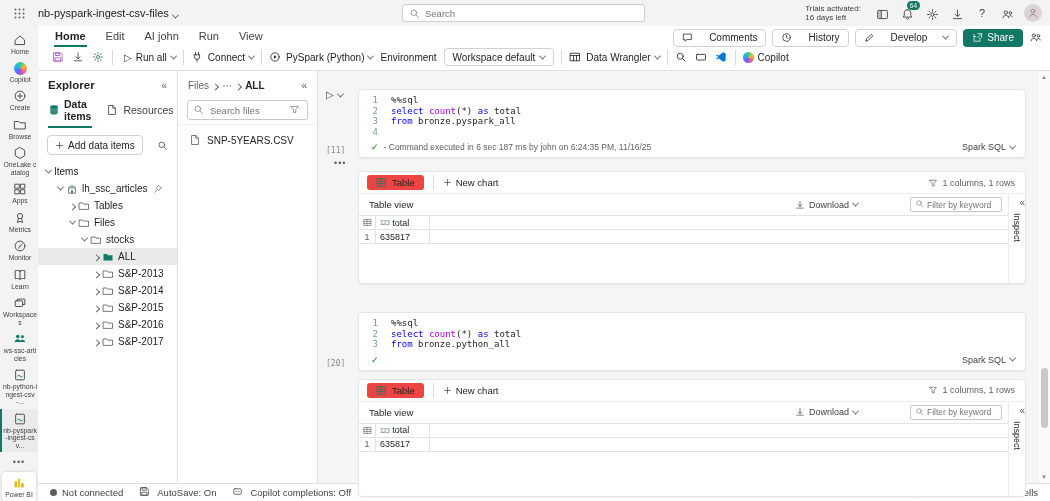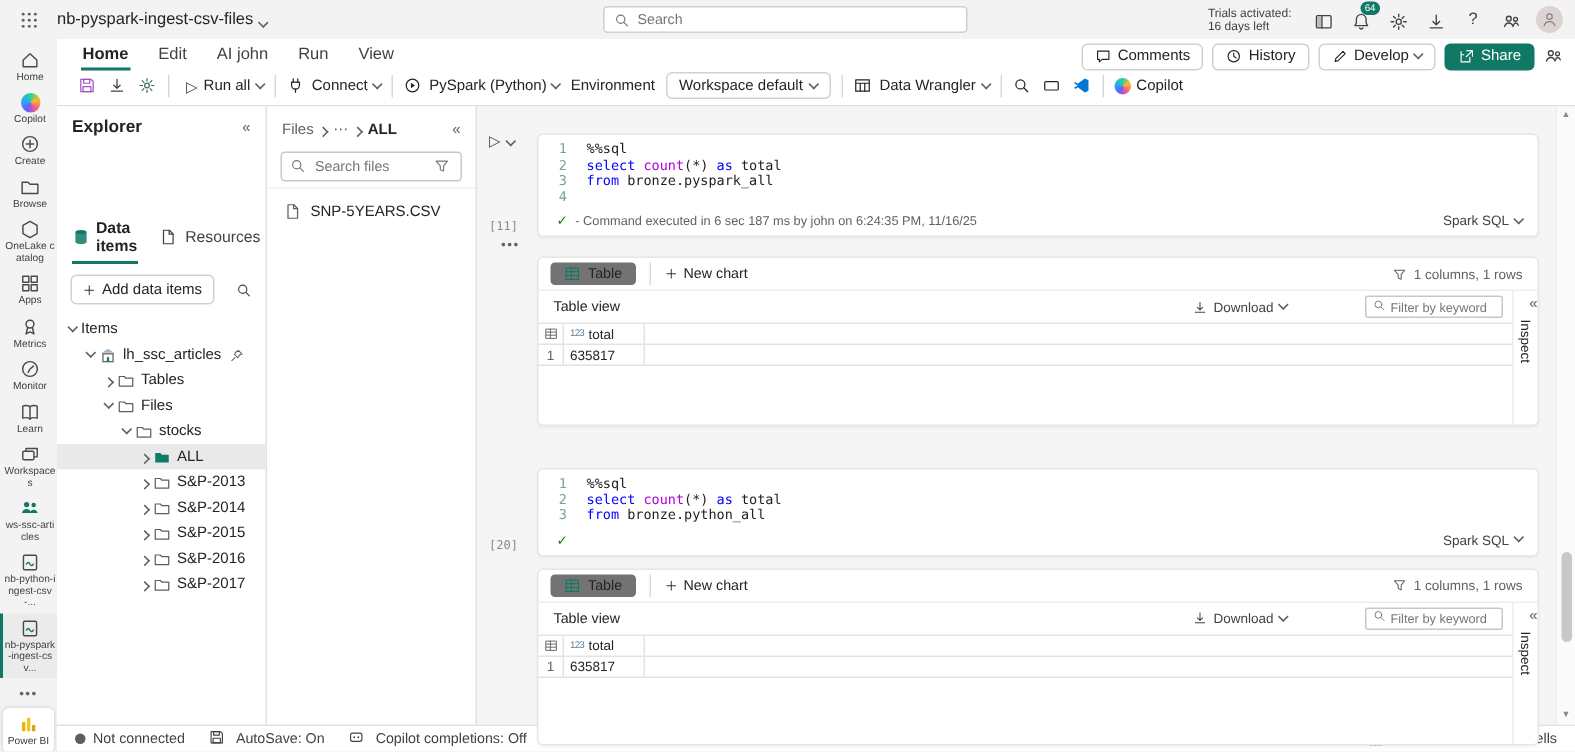--- a/index.html
+++ b/index.html
@@ -34,42 +34,42 @@
   .pbi { margin:auto 2px 5px; background:#fff; border-radius:4px; box-shadow:0 0 3px rgba(0,0,0,.18); padding:4px 1px 3px; display:flex; flex-direction:column; align-items:center; gap:1px; }
 
   .right-col { flex:1; display:flex; flex-direction:column; min-width:0; }
 
   
   .ribbon { background:#fff; border-bottom:1px solid #e0e0e0; flex:none; }
   .tabs-row { height:21px; display:flex; align-items:center; padding:2px 8px 0 16px; gap:18px; }
   .rtab { font-size:11px; color:#424242; padding:2px 1px 3px; border-bottom:2px solid transparent; }
   .rtab.active { font-weight:700; color:#242424; border-bottom-color:var(--accent,#117865); }
   .tabs-right { margin-left:auto; display:flex; align-items:center; gap:6px; }
-  .btn-outline { display:flex; align-items:center; gap:4px; border:1px solid #d1d1d1; background:#fff; border-radius:4px; height:18px; padding:0 8px; font-size:10px; color:#242424; }
+  .btn-outline { display:flex; align-items:center; gap:16px; border:1px solid #d1d1d1; background:#fff; border-radius:4px; height:18px; padding:0 8px; font-size:10px; color:#242424; }
   .btn-outline svg { width:11px; height:11px; }
   .btn-share { display:flex; align-items:center; gap:4px; background:var(--accent,#117865); color:#fff; border-radius:4px; height:18px; padding:0 9px; font-size:10px; }
   .btn-share svg { width:11px; height:11px; }
   .tools-row { height:23px; display:flex; align-items:center; gap:7px; padding:0 10px 3px 14px; font-size:10px; color:#242424; }
   .tools-row svg { width:12px; height:12px; }
   .titem { display:flex; align-items:center; gap:4px; }
   .vsep { width:1px; height:15px; background:#d9d9d9; }
   .wsbox { display:flex; align-items:center; gap:5px; border:1px solid #d1d1d1; border-radius:4px; height:18px; padding:0 8px; }
   .cv { display:inline-block; width:5px; height:5px; border-right:1px solid #616161; border-bottom:1px solid #616161; transform:rotate(45deg) translate(-1px,-1px); }
   .cv-r { transform:rotate(-45deg) translate(-1px,1px); }
   .ico-save { color:#a352cc; } .ico-gear-t { color:#3d6f66; } .ico-dl { color:#424242; }
   .grad-circle-sm { width:11px; height:11px; border-radius:50%; background:conic-gradient(from 210deg,#6a5cff,#2aa7f8,#1fd0a3,#f7b928,#f45e8c,#6a5cff); }
 
   
   .panels { display:flex; flex:1; min-height:0; }
   .explorer { width:140px; background:#fff; border-right:1px solid #e0e0e0; flex:none; font-size:10px; }
   .exp-head { display:flex; align-items:center; padding:8px 10px 5px; }
   .exp-title { font-size:11.5px; font-weight:700; }
   .collapse-g { margin-left:auto; color:#616161; font-size:10px; }
   .exp-tabs { display:flex; gap:14px; padding:2px 10px 0; }
-  .exp-tab { display:flex; align-items:center; gap:4px; padding-bottom:4px; border-bottom:2px solid transparent; color:#424242; font-size:10.5px;margin-top:48px; }
+  .exp-tab { display:flex; align-items:center; gap:4px; padding-bottom:4px; border-bottom:2px solid transparent; color:#424242; font-size:10.5px; }
   .exp-tab.active { border-bottom-color:var(--accent,#117865); color:#242424; font-weight:600; }
   .exp-tab svg { width:12px; height:12px; }
   .addrow { display:flex; align-items:center; padding:7px 9px 4px; }
   .add-btn { display:flex; align-items:center; gap:4px; border:1px solid #d1d1d1; border-radius:4px; height:20px; padding:0 7px; font-size:10px; color:#242424; background:#fff; }
   .addrow .srch { margin-left:auto; color:#424242; }
   .tree { padding-top:4px; }
   .trow { display:flex; align-items:center; height:17px; font-size:10px; color:#242424;text-align:center; }
   .trow .chevbox { width:11px; display:flex; justify-content:center; flex:none; }
   .trow svg { width:12px; height:12px; flex:none; margin-right:4px; color:#605e5c; }
   .trow .pin svg { width:10px; height:10px; margin:0 0 0 5px; color:#616161; }
@@ -97,21 +97,21 @@
   .cline { display:flex; line-height:10.5px; font-family:"DejaVu Sans Mono",monospace; font-size:9px; }
   .lnum { width:32px; text-align:right; padding-right:13px; color:#7ba093; flex:none; }
   .tok-k { color:#0000ff; } .tok-f { color:#af00db; } .tok-t { color:#1f1f1f; }
   .cell-status { display:flex; align-items:center; gap:5px; padding:3px 10px 5px 12px; font-size:8.5px; color:#616161; }
   .ck { color:#107c10; font-size:9px; }
   .lang { margin-left:auto; color:#424242; display:flex; align-items:center; gap:4px; font-size:9px; }
   .dots-row { margin:2px 0 3px 12px; color:#616161; font-size:9px; letter-spacing:1px; line-height:7px; height:8px; }
 
   .output-card { background:#fff; border:1px solid #e6e6e6; border-radius:4px; flex:1; display:flex; flex-direction:column; box-shadow:0 1px 2px rgba(0,0,0,.05); min-width:0; }
   .out-tabs { display:flex; align-items:center; height:21px; padding:2px 10px 2px 8px; gap:9px; font-size:9.5px; flex:none; }
-  .tab-table { display:flex; align-items:center; gap:5px; background:#737373; border-radius:3px; padding:2px 9px; color:#242424; }
+  .tab-table { display:flex; align-items:center; gap:5px; background:#ef4444; border-radius:3px; padding:2px 9px; color:#242424; }
   .tab-table svg { width:11px; height:11px; color:var(--accent,#117865); }
   .newchart { display:flex; align-items:center; gap:4px; color:#242424; }
   .out-summary { margin-left:auto; display:flex; align-items:center; gap:4px; color:#616161; font-size:9px; }
   .out-summary svg { width:10px; height:10px; }
   .out-body { display:flex; flex:1; border-top:1px solid #ececec; min-height:0; }
   .out-main { flex:1; display:flex; flex-direction:column; min-width:0; }
   .out-title { display:flex; align-items:center; height:21px; padding:0 6px 0 10px; font-size:9.5px; color:#242424; flex:none;gap:44px; }
   .dlgroup { margin-left:auto; display:flex; align-items:center; gap:4px; color:#424242; font-size:9px; margin-right:8px; }
   .dlgroup svg { width:10px; height:10px; }
   .filterbox { width:92px; height:15px; border:1px solid #c8c8c8; border-radius:2px; display:flex; align-items:center; gap:3px; padding:0 4px; color:#767676; }

